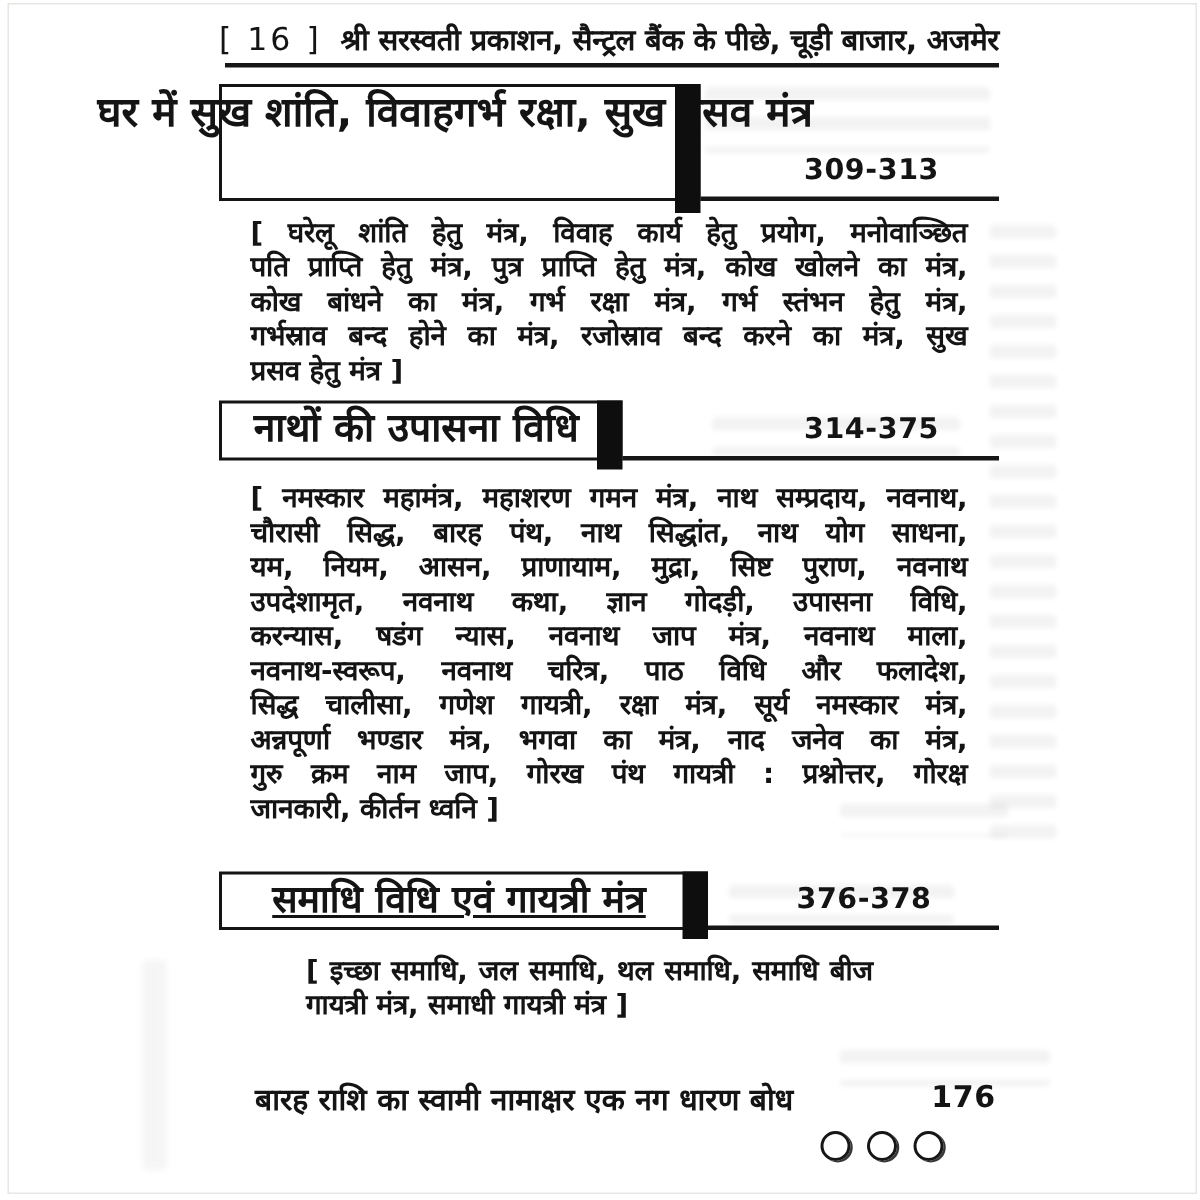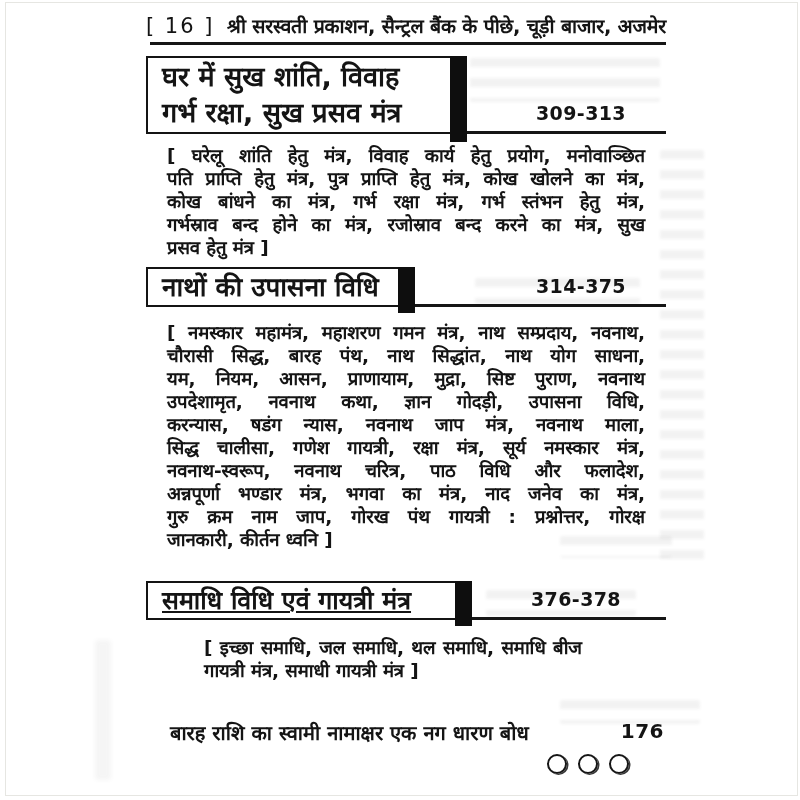--- a/index.html
+++ b/index.html
@@ -20,21 +20,21 @@
 
   
   .sec{position:absolute;width:520px;}
   .sec1{left:146px;top:56px;height:86px;}
   .sec2{left:146px;top:267px;height:48px;}
   .sec3{left:146px;top:581px;height:47px;}
 
   .title-box{
     position:absolute;left:0;top:0;box-sizing:border-box;
     border:2.5px solid #141414;background:#fff;
-    padding:0 20px 0 14px;display:flex;flex-direction:column;justify-content:center;
+    padding:0 20px 0 14px;display:flex;flex-direction:row;justify-content:center;
   }
   .title-box .tline{font-weight:700;white-space:nowrap;}
   .sec1 .title-box{width:321px;height:78px;}
   .sec1 .tline{font-size:27px;line-height:36px;}
   .sec2 .title-box{width:269px;height:40px;}
   .sec2 .tline{font-size:26px;line-height:34px;}
   .sec3 .title-box{width:326px;height:39px;text-decoration:underline;}
   .sec3 .tline{font-size:25px;line-height:33px;}
 
   .accent-bar{position:absolute;top:0;width:17px;background:#0e0e0e;}
@@ -129,22 +129,22 @@
     <div class="page-range">314-375</div>
     <div class="after-rule"></div>
   </div>
 
   <div class="para para2">
       <div class="jline">[ नमस्कार महामंत्र, महाशरण गमन मंत्र, नाथ सम्प्रदाय, नवनाथ,</div>
       <div class="jline">चौरासी सिद्ध, बारह पंथ, नाथ सिद्धांत, नाथ योग साधना,</div>
       <div class="jline">यम, नियम, आसन, प्राणायाम, मुद्रा, सिष्ट पुराण, नवनाथ</div>
       <div class="jline">उपदेशामृत, नवनाथ कथा, ज्ञान गोदड़ी, उपासना विधि,</div>
       <div class="jline">करन्यास, षडंग न्यास, नवनाथ जाप मंत्र, नवनाथ माला,</div>
+      <div class="jline">नवनाथ-स्वरूप, नवनाथ चरित्र, पाठ विधि और फलादेश,</div>
       <div class="jline">सिद्ध चालीसा, गणेश गायत्री, रक्षा मंत्र, सूर्य नमस्कार मंत्र,</div>
-      <div class="jline">नवनाथ-स्वरूप, नवनाथ चरित्र, पाठ विधि और फलादेश,</div>
       <div class="jline">अन्नपूर्णा भण्डार मंत्र, भगवा का मंत्र, नाद जनेव का मंत्र,</div>
       <div class="jline">गुरु क्रम नाम जाप, गोरख पंथ गायत्री : प्रश्नोत्तर, गोरक्ष</div>
       <div class="jline jline-last">जानकारी, कीर्तन ध्वनि ]</div>
     </div>
 
   <div class="sec sec3">
     <div class="title-box">
       <div class="tline">समाधि विधि एवं गायत्री मंत्र</div>
     </div>
     <div class="accent-bar"></div>

